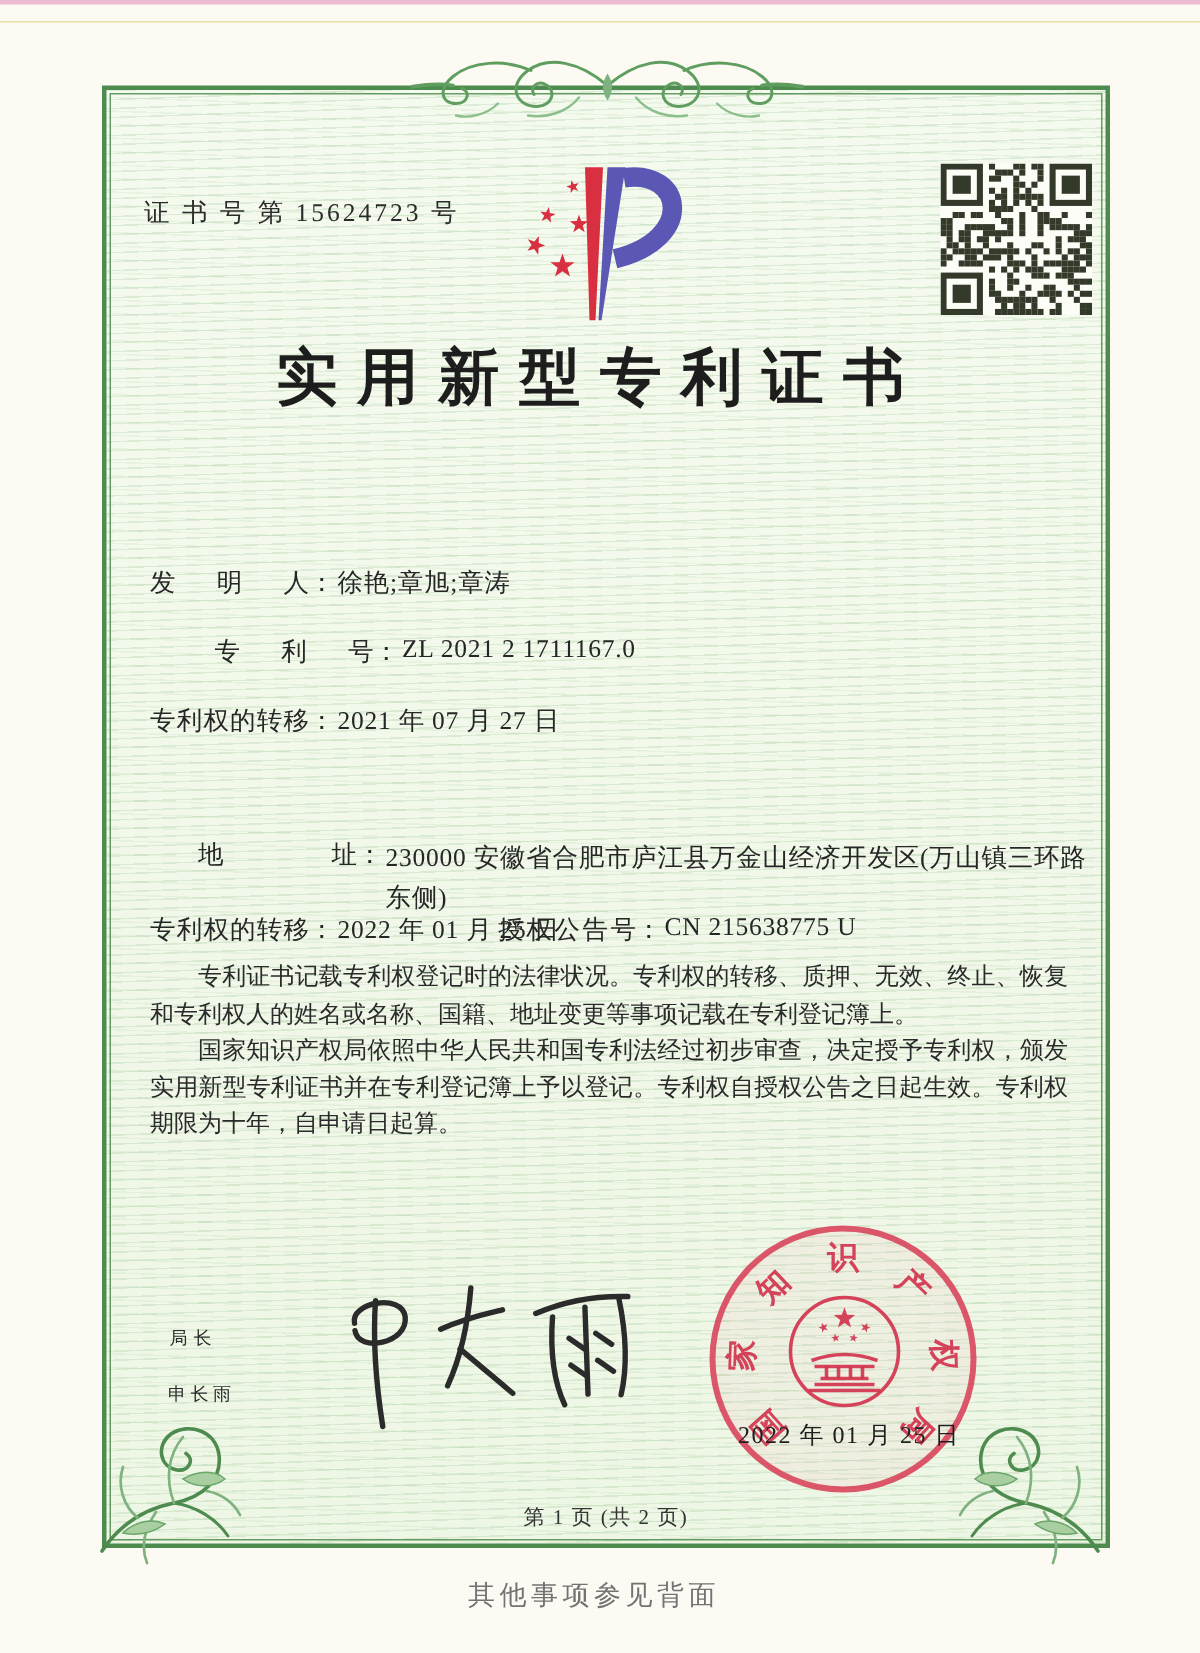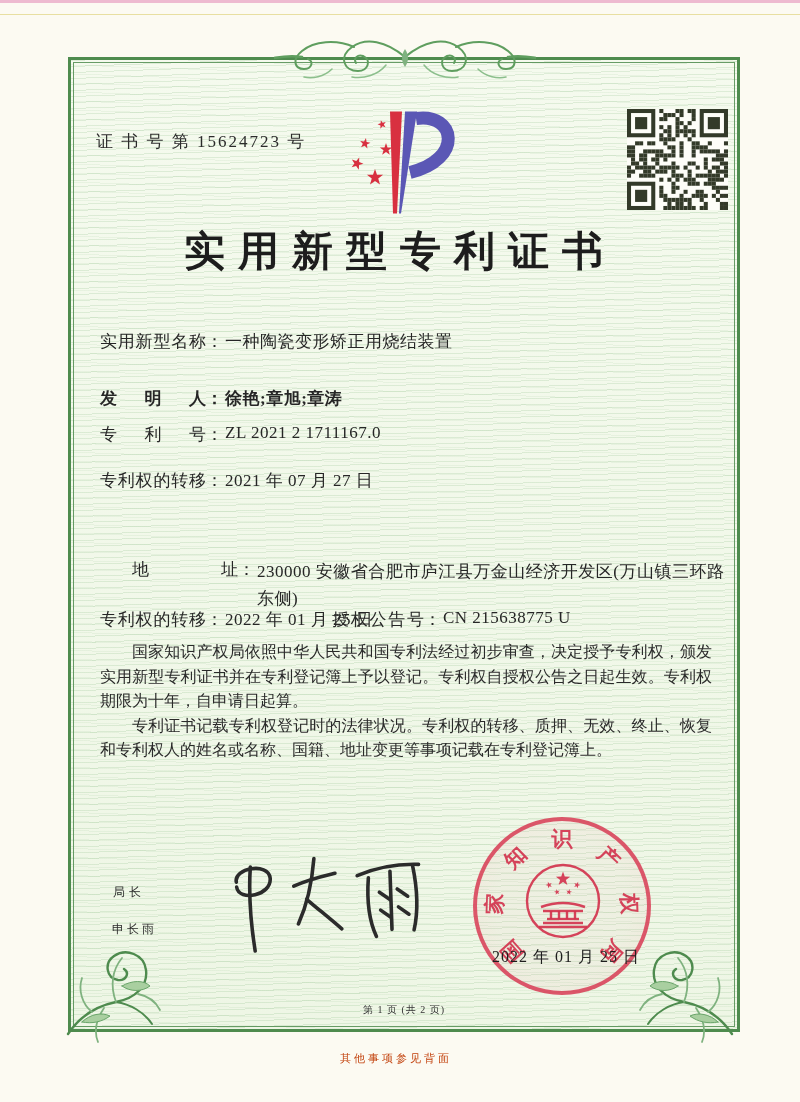--- a/index.html
+++ b/index.html
@@ -39,21 +39,21 @@
     letter-spacing:13px; box-sizing:border-box; color:#1d1d1d;
   }
 
   
   .field-row{position:absolute; left:100px; font-size:17px; color:#262626; white-space:nowrap;}
   .flabel{display:inline-block; width:106px; text-align:justify; text-align-last:justify; vertical-align:top;}
   .flabel2{display:inline-block; width:92px; text-align:justify; text-align-last:justify; vertical-align:top;}
   .colon{display:inline-block; vertical-align:top;}
   .fvalue{display:inline-block; margin-left:2px; vertical-align:top; letter-spacing:.5px;}
   .fvalue.wrap{white-space:normal; width:484px; line-height:27px; letter-spacing:.5px;}
-  .row-1{top:330px;} .row-2{top:387px;font-weight:bold;} .row-3{top:423px;}
+  .row-1{top:330px;} .row-2{top:377px;} .row-3{top:423px;margin-left:43px;}
   .row-4{top:469px;} .row-5{top:515px;} .row-6{top:558px;margin-left:32px;} .row-7{top:608px;}
   .grant-group2{position:absolute; left:232px; top:0; white-space:nowrap;}
 
   
   .paras{position:absolute; left:100px; top:640px; width:612px; font-size:16px; line-height:24.5px;
          text-align:justify; color:#2a2a2a;}
   .paras p{margin:0; text-indent:2em;}
 
   
   .sig-title{position:absolute; left:113px; top:884px; font-size:12px; letter-spacing:4px; color:#2b2b2b;}
@@ -77,23 +77,23 @@
   .seal-char:nth-of-type(4){transform:translate(-50%,-50%) rotate(0deg)    translateY(-67px);}
   .seal-char:nth-of-type(5){transform:translate(-50%,-50%) rotate(44deg)   translateY(-67px);}
   .seal-char:nth-of-type(6){transform:translate(-50%,-50%) rotate(88deg)   translateY(-67px);}
   .seal-char:nth-of-type(7){transform:translate(-50%,-50%) rotate(132deg)  translateY(-67px);}
   .emblem{position:absolute; left:36px; top:34px; width:100px; height:100px;}
   .seal-date{position:absolute; left:492px; top:947px; font-size:16px; letter-spacing:1px;
              color:#1e1e1e; z-index:5; white-space:nowrap;}
 
   
   .page-no{position:absolute; left:68px; top:1003px; width:672px; text-align:center;
-           font-size:10px; color:#333; z-index:4; letter-spacing:1px;}
+           font-size:14px; color:#333; z-index:4; letter-spacing:1px;}
   .back-note{position:absolute; left:0; top:1051px; width:792px; text-align:center;
-             font-size:11px; letter-spacing:3px; color:#c2410c;font-family:Liberation Serif, serif;}
+             font-size:18px; letter-spacing:3px; color:#737373;font-family:Liberation Serif, serif;}
 </style>
 </head>
 <body>
 
 <div class="page">
 
   <div class="scan-line-pink"></div>
   <div class="scan-line-yellow"></div>
 
   <div class="frame"></div>
@@ -379,45 +379,42 @@
       <rect x="15" y="24" width="1" height="1" fill="#333a29"></rect>
       <rect x="16" y="24" width="1" height="1" fill="#333a29"></rect>
       <rect x="18" y="24" width="1" height="1" fill="#333a29"></rect>
       <rect x="19" y="24" width="1" height="1" fill="#333a29"></rect>
       <rect x="23" y="24" width="1" height="1" fill="#333a29"></rect>
       <rect x="24" y="24" width="1" height="1" fill="#333a29"></rect>
     </svg>
 
   <div class="title">实用新型专利证书</div>
 
-  <div class="field-row row-1">
-    <span class="flabel">实用新型名称</span><span class="colon">：</span><span class="fvalue">一种陶瓷变形矫正用烧结装置</span>
-  </div>
   <div class="field-row row-2">
     <span class="flabel">发明人</span><span class="colon">：</span><span class="fvalue">徐艳;章旭;章涛</span>
   </div>
   <div class="field-row row-3">
     <span class="flabel">专利号</span><span class="colon">：</span><span class="fvalue">ZL 2021 2 1711167.0</span>
   </div>
   <div class="field-row row-4">
     <span class="flabel">专利权的转移</span><span class="colon">：</span><span class="fvalue">2021 年 07 月 27 日</span>
   </div>
   <div class="field-row row-6">
     <span class="flabel">地址</span><span class="colon">：</span><span class="fvalue wrap">230000 安徽省合肥市庐江县万金山经济开发区(万山镇三环路东侧)</span>
   </div>
   <div class="field-row row-7">
     <span class="flabel">专利权的转移</span><span class="colon">：</span><span class="fvalue">2022 年 01 月 25 日</span>
     <span class="grant-group2">
       <span class="flabel2">授权公告号</span><span class="colon">：</span><span class="fvalue">CN 215638775 U</span>
     </span>
   </div>
 
   <div class="paras">
+    <p>专利证书记载专利权登记时的法律状况。专利权的转移、质押、无效、终止、恢复和专利权人的姓名或名称、国籍、地址变更等事项记载在专利登记簿上。</p>
     <p>国家知识产权局依照中华人民共和国专利法经过初步审查，决定授予专利权，颁发实用新型专利证书并在专利登记簿上予以登记。专利权自授权公告之日起生效。专利权期限为十年，自申请日起算。</p>
-    <p>专利证书记载专利权登记时的法律状况。专利权的转移、质押、无效、终止、恢复和专利权人的姓名或名称、国籍、地址变更等事项记载在专利登记簿上。</p>
   </div>
 
   <div class="sig-title">局长</div>
   <div class="sig-name">申长雨</div>
   <svg class="sig-hand" viewBox="0 0 205 110">
     <g fill="none" stroke="#2b2b2b" stroke-width="3.6" stroke-linecap="round" transform="rotate(-4 100 55)">
       <path d="M28,14 C25,36 24,64 27,98"></path>
       <path d="M13,28 C11,14 46,10 47,26 C48,44 14,48 13,33"></path>
       <path d="M92,10 C89,30 84,52 72,74"></path>
       <path d="M70,36 C86,30 100,28 112,26"></path>

